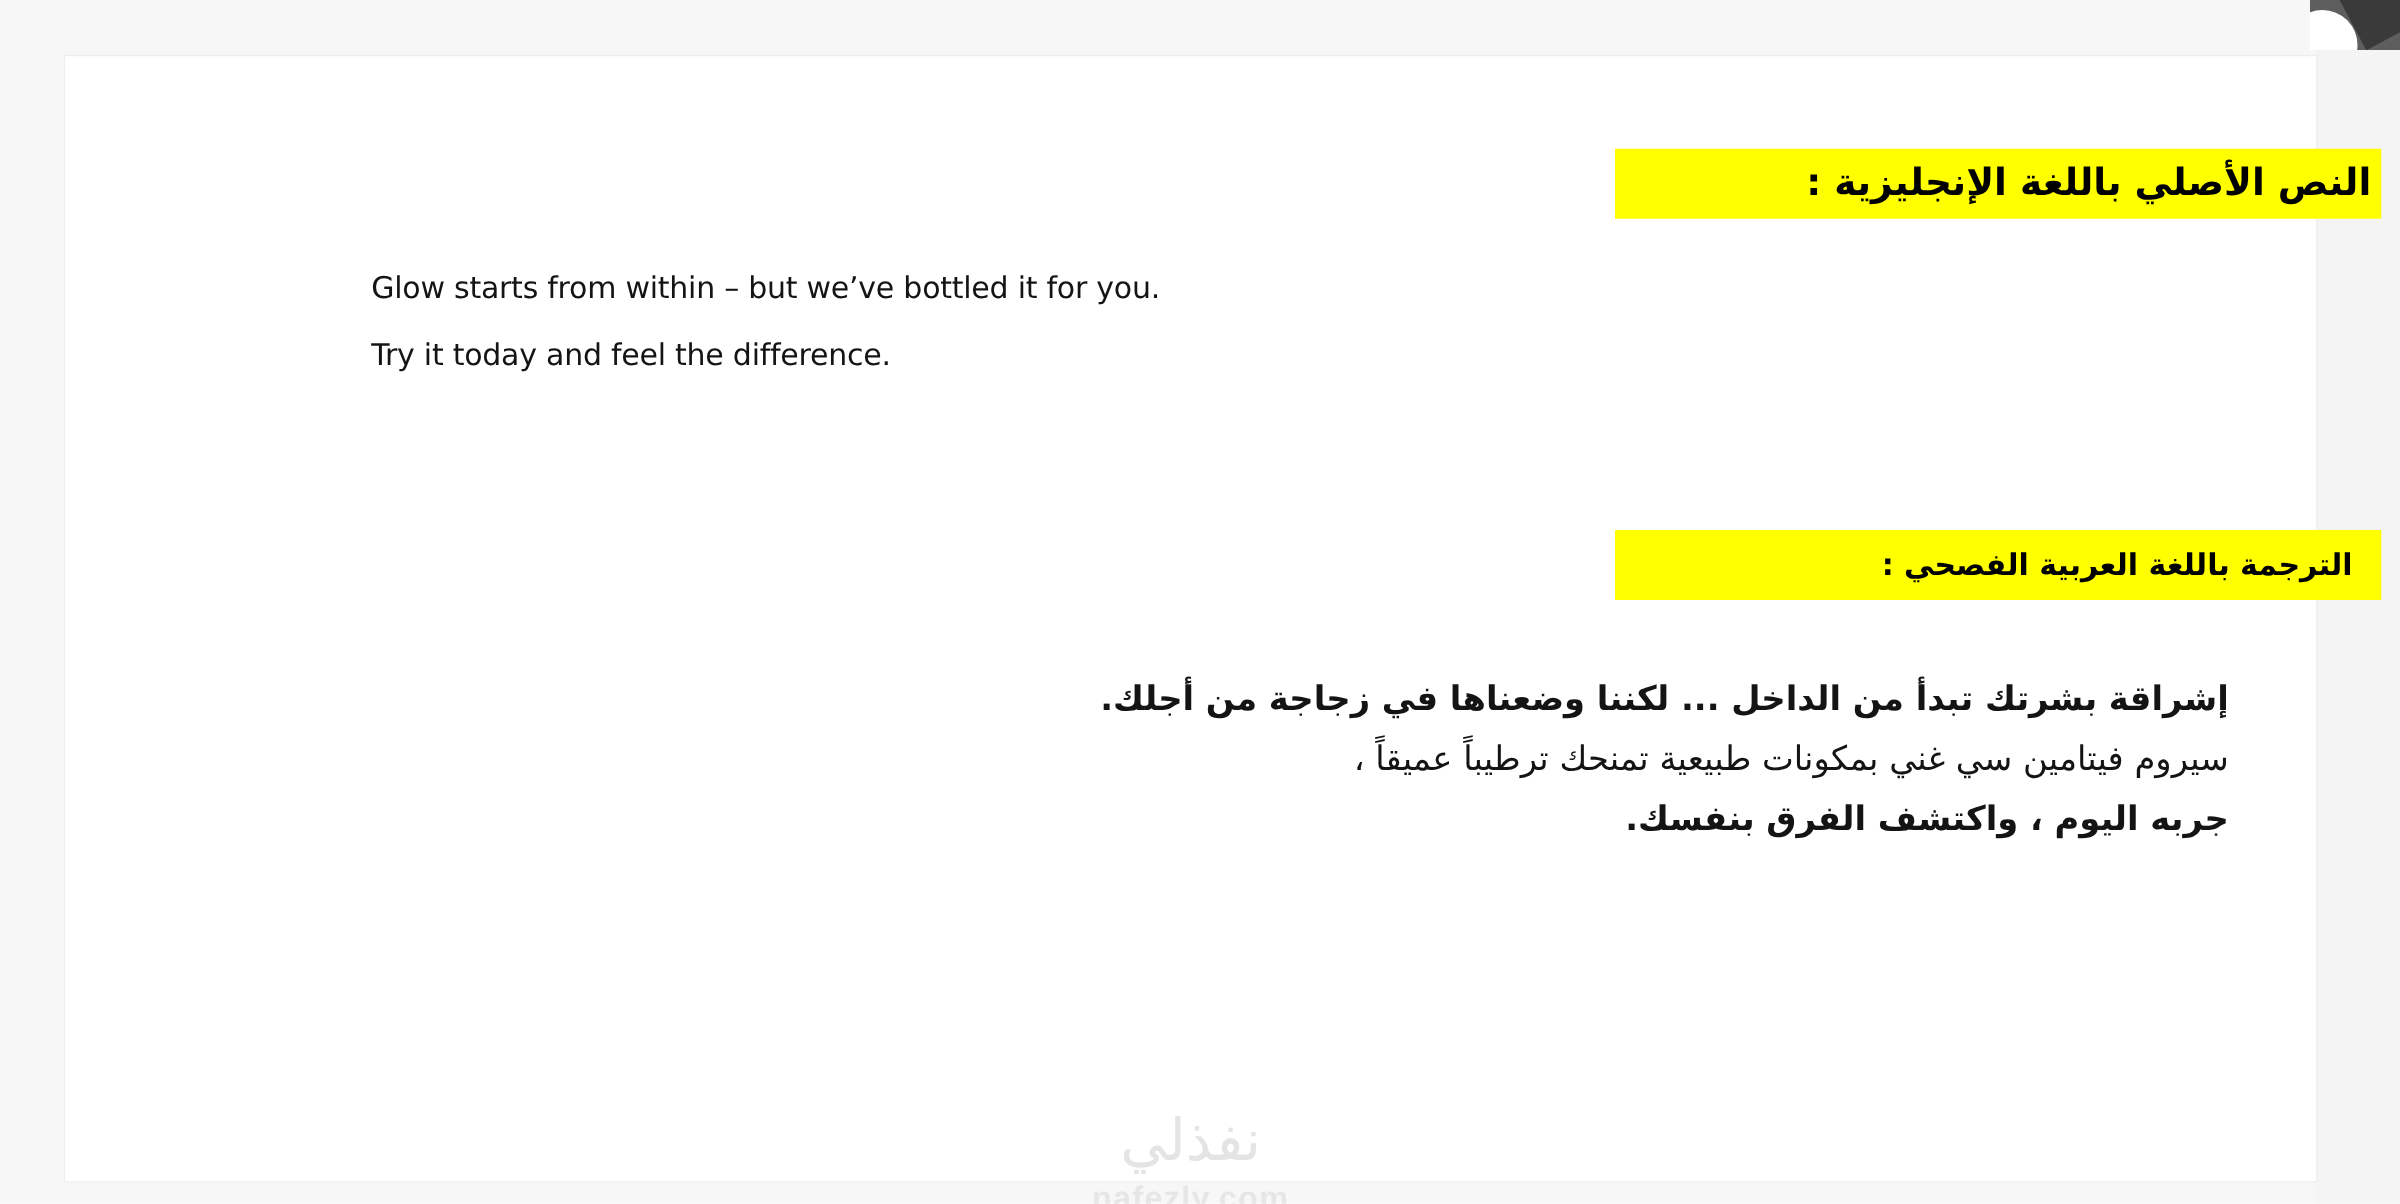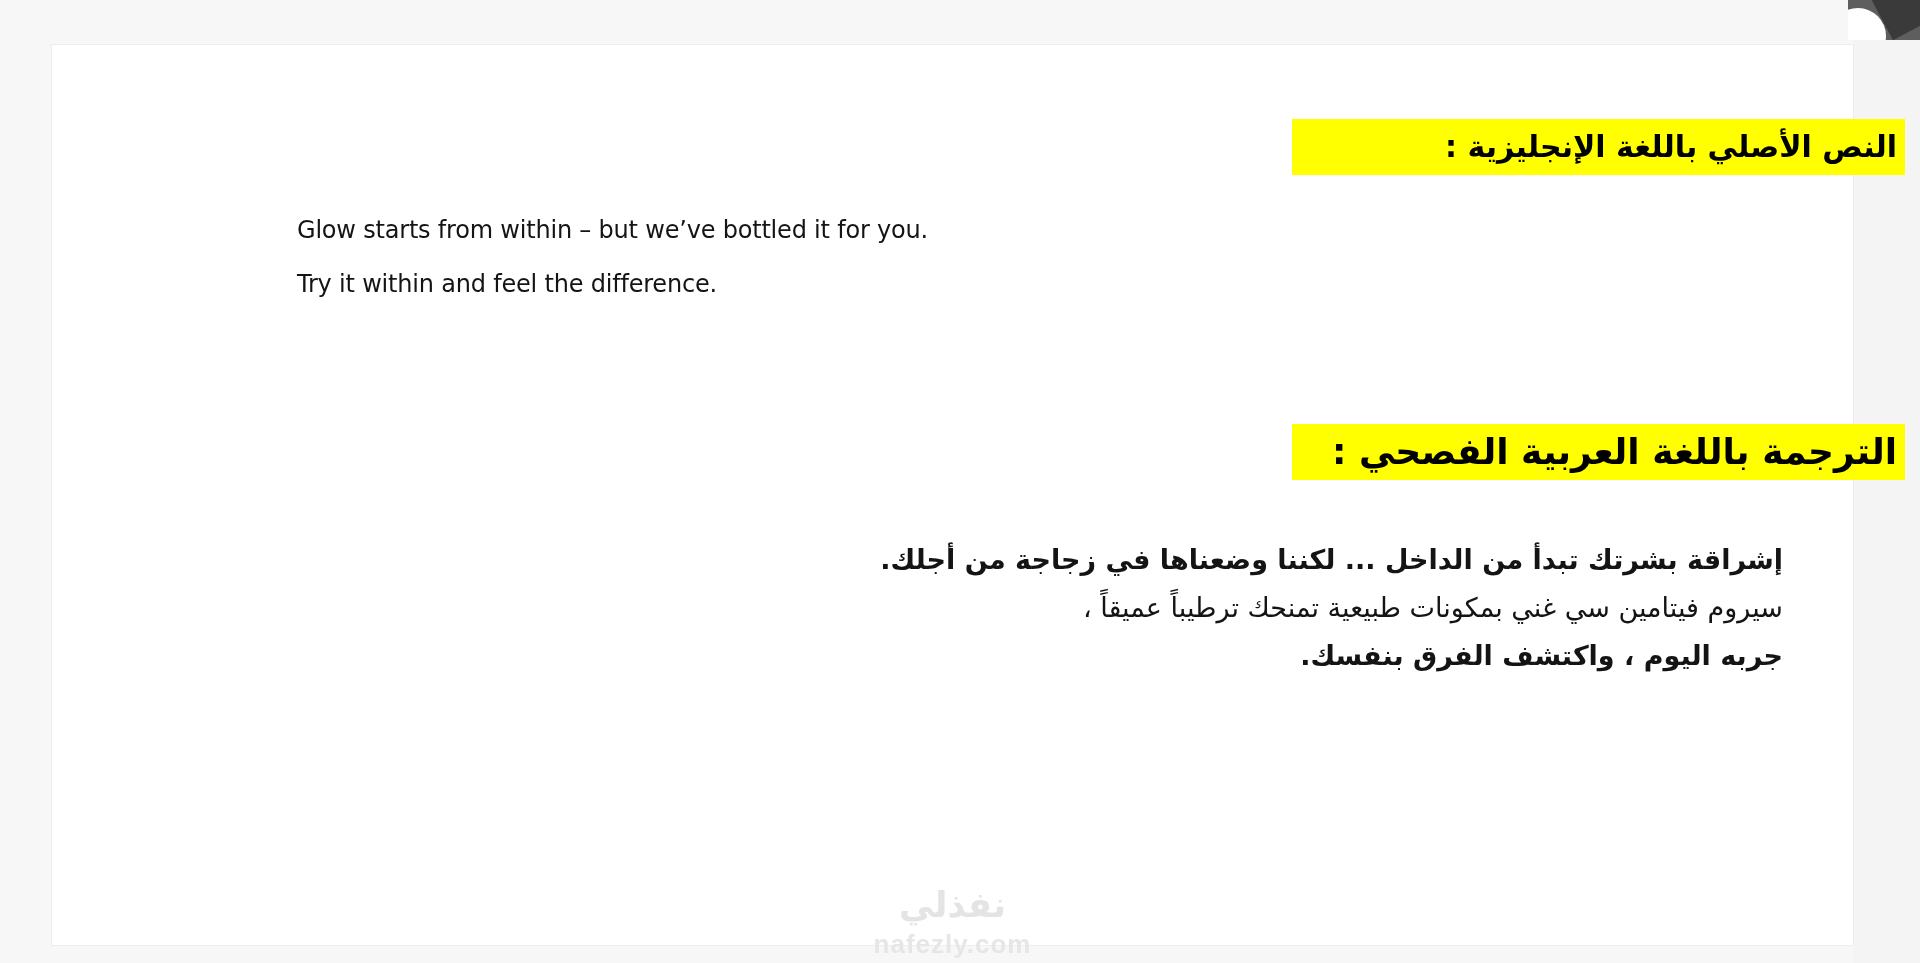--- a/index.html
+++ b/index.html
@@ -92,22 +92,22 @@
     padding-right: 8px;
     box-sizing: border-box;
   }
 
   #heading-arabic {
     left: 1240px;
     top: 379px;
     width: 613px;
     height: 56px;
     line-height: 56px;
-    font-size: 36px;
-    padding-right: 8px;
+    font-size: 24px;
+    padding-right: 23px;
     box-sizing: border-box;
   }
 
   
   .english-block {
     position: absolute;
     left: 245px;
     top: 158px;
     width: 1050px;
     direction: ltr;
@@ -141,22 +141,22 @@
   .watermark {
     position: absolute;
     left: 0;
     right: 0;
     top: 840px;
     text-align: center;
     pointer-events: none;
   }
   .watermark .mark-ar {
     font-family: "DejaVu Sans", "Liberation Sans", sans-serif;
-    font-size: 35px;
-    font-weight: bold;
+    font-size: 46px;
+    font-weight: normal;
     color: #e4e4e4;
     letter-spacing: 2px;
     direction: rtl;
   }
   .watermark .mark-url {
     margin-top: 4px;
     font-family: "Liberation Sans", sans-serif;
     font-size: 26px;
     font-weight: bold;
     color: #e6e6e6;
@@ -171,21 +171,21 @@
   <div class="right-strip"></div>
 
   <div class="corner-curl"></div>
 
   <div class="sheet">
 
     <div class="hl-band" id="heading-english">النص الأصلي باللغة الإنجليزية :</div>
 
     <div class="english-block">
       <div class="line">Glow starts from within – but we’ve bottled it for you.</div>
-      <div class="line">Try it within and feel the difference.</div>
+      <div class="line">Try it today and feel the difference.</div>
     </div>
 
     <div class="hl-band" id="heading-arabic">الترجمة باللغة العربية الفصحي :</div>
 
     <div class="arabic-block">
       <p class="bold">إشراقة بشرتك تبدأ من الداخل ... لكننا وضعناها في زجاجة من أجلك.</p>
       <p class="reg">سيروم فيتامين سي غني بمكونات طبيعية تمنحك ترطيباً عميقاً ،</p>
       <p class="bold">جربه اليوم ، واكتشف الفرق بنفسك.</p>
     </div>
 

